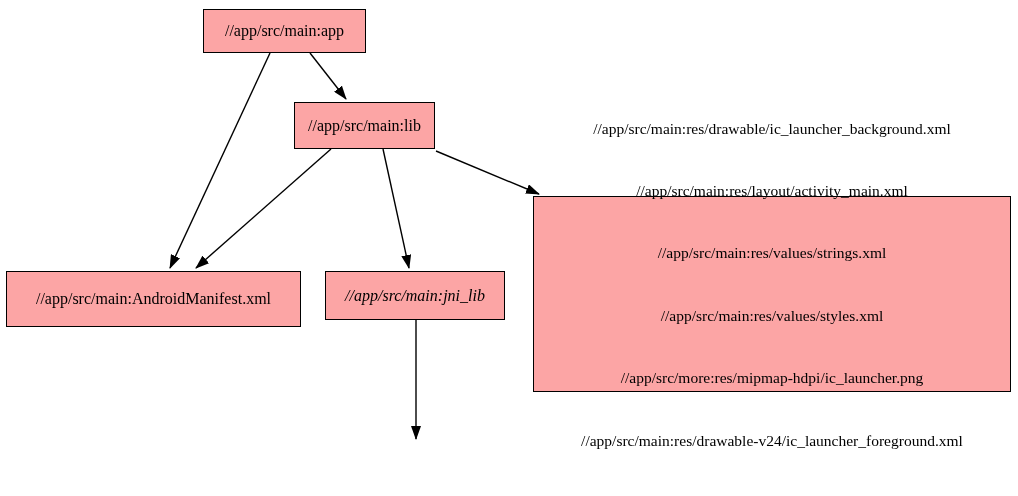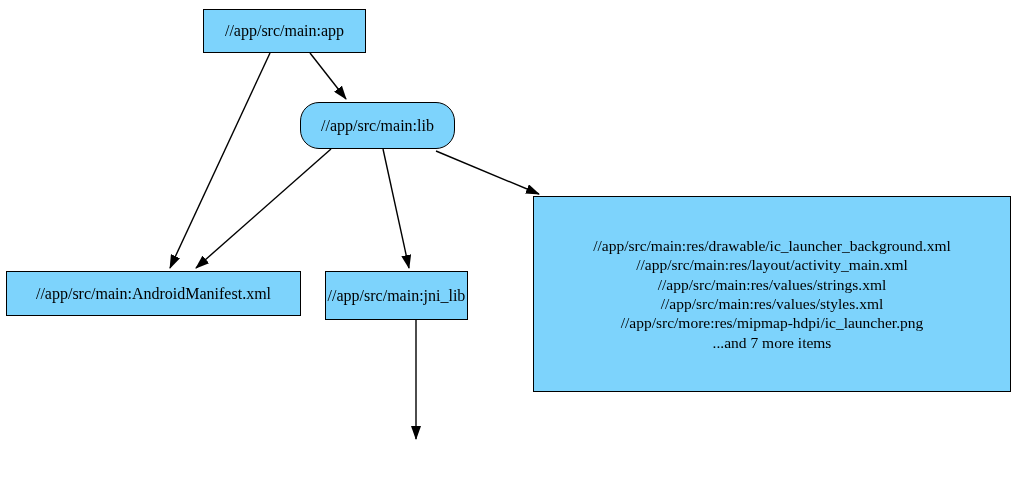--- a/index.html
+++ b/index.html
@@ -18,41 +18,41 @@
     position: absolute;
     left: 0; top: 0;
     width: 1018px; height: 496px;
     pointer-events: none;
   }
   svg.edges line { stroke: #000000; stroke-width: 1.4; }
   .node {
     position: absolute;
     box-sizing: border-box;
     border: 1.5px solid #000000;
-    background: #7dd3fc;
+    background: #fca5a5;
     color: #000000;
     display: flex;
     align-items: center;
     justify-content: center;
     text-align: center;
     font-size: 16px;
     white-space: nowrap;
   }
   .node-app            { left: 203px; top: 9px;   width: 163px; height: 44px; }
-  .node-lib            { left: 300px; top: 102px; width: 155px; height: 47px; border-radius: 19px; }
-  .node-manifest       { left: 6px;   top: 271px; width: 295px; height: 45px; }
-  .node-jni-lib        { left: 325px; top: 271px; width: 143px; height: 49px; }
+  .node-lib            { left: 294px; top: 102px; width: 141px; height: 47px; }
+  .node-manifest       { left: 6px;   top: 271px; width: 295px; height: 56px; }
+  .node-jni-lib        { left: 325px; top: 271px; width: 180px; height: 49px; font-style: italic; }
   .node-cpp            { left: 281px; top: 442px; width: 269px; height: 47px; }
   .node-res {
     left: 533px; top: 196px; width: 478px; height: 196px;
     flex-direction: column;
     font-size: 15.5px;
     line-height: 19.4px;
   }
-  .res-line { display: block; }
+  .res-line { display: block; margin-top: 43px; }
 </style>
 </head>
 <body>
 
 <div class="canvas">
 
   <svg class="edges" viewBox="0 0 1018 496">
     <defs>
       <marker id="arrow" markerUnits="userSpaceOnUse" markerWidth="14" markerHeight="10" viewBox="0 0 14 10" refX="13" refY="5" orient="auto">
         <path d="M0,0 L14,5 L0,10 z" fill="#000000"></path>
@@ -81,17 +81,18 @@
   <div class="node node-jni-lib">
     <span>//app/src/main:jni_lib</span>
   </div>
 
   <div class="node node-res">
     <span class="res-line">//app/src/main:res/drawable/ic_launcher_background.xml</span>
     <span class="res-line">//app/src/main:res/layout/activity_main.xml</span>
     <span class="res-line">//app/src/main:res/values/strings.xml</span>
     <span class="res-line">//app/src/main:res/values/styles.xml</span>
     <span class="res-line">//app/src/more:res/mipmap-hdpi/ic_launcher.png</span>
+    <span class="res-line">//app/src/main:res/drawable-v24/ic_launcher_foreground.xml</span>
     <span class="res-line">...and 7 more items</span>
   </div>
 
 
 </div>
 
 </body></html>

